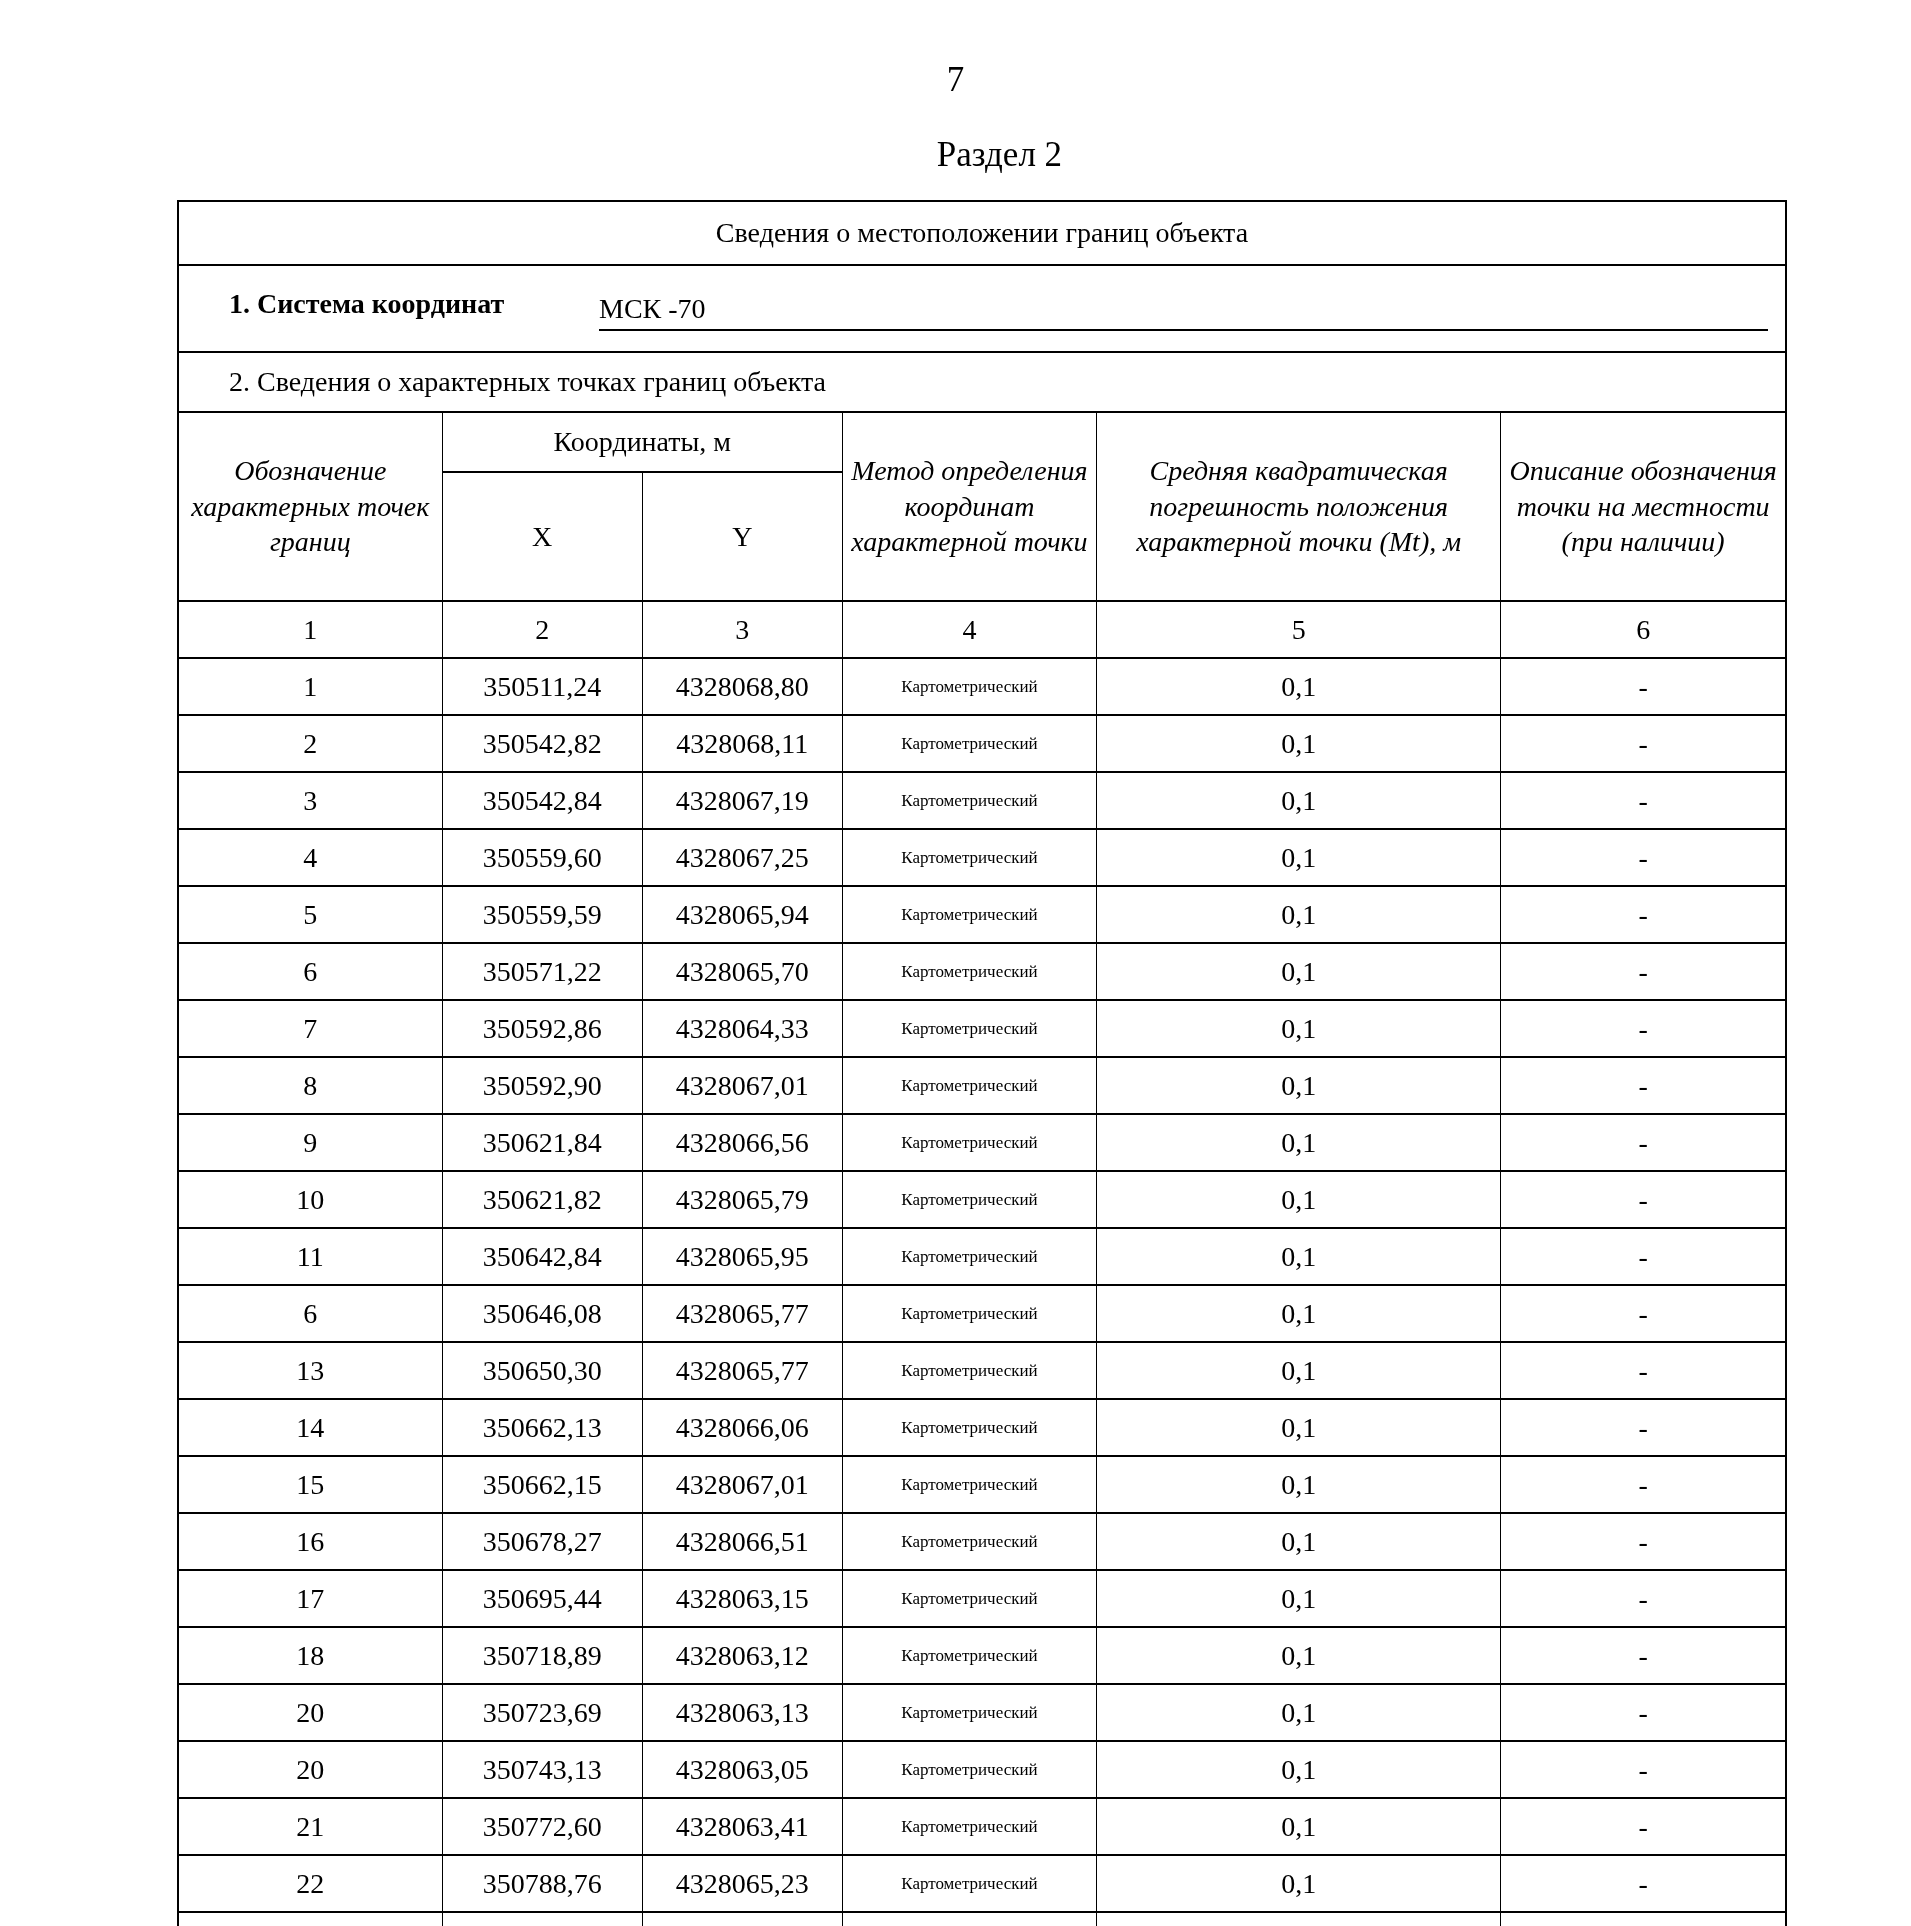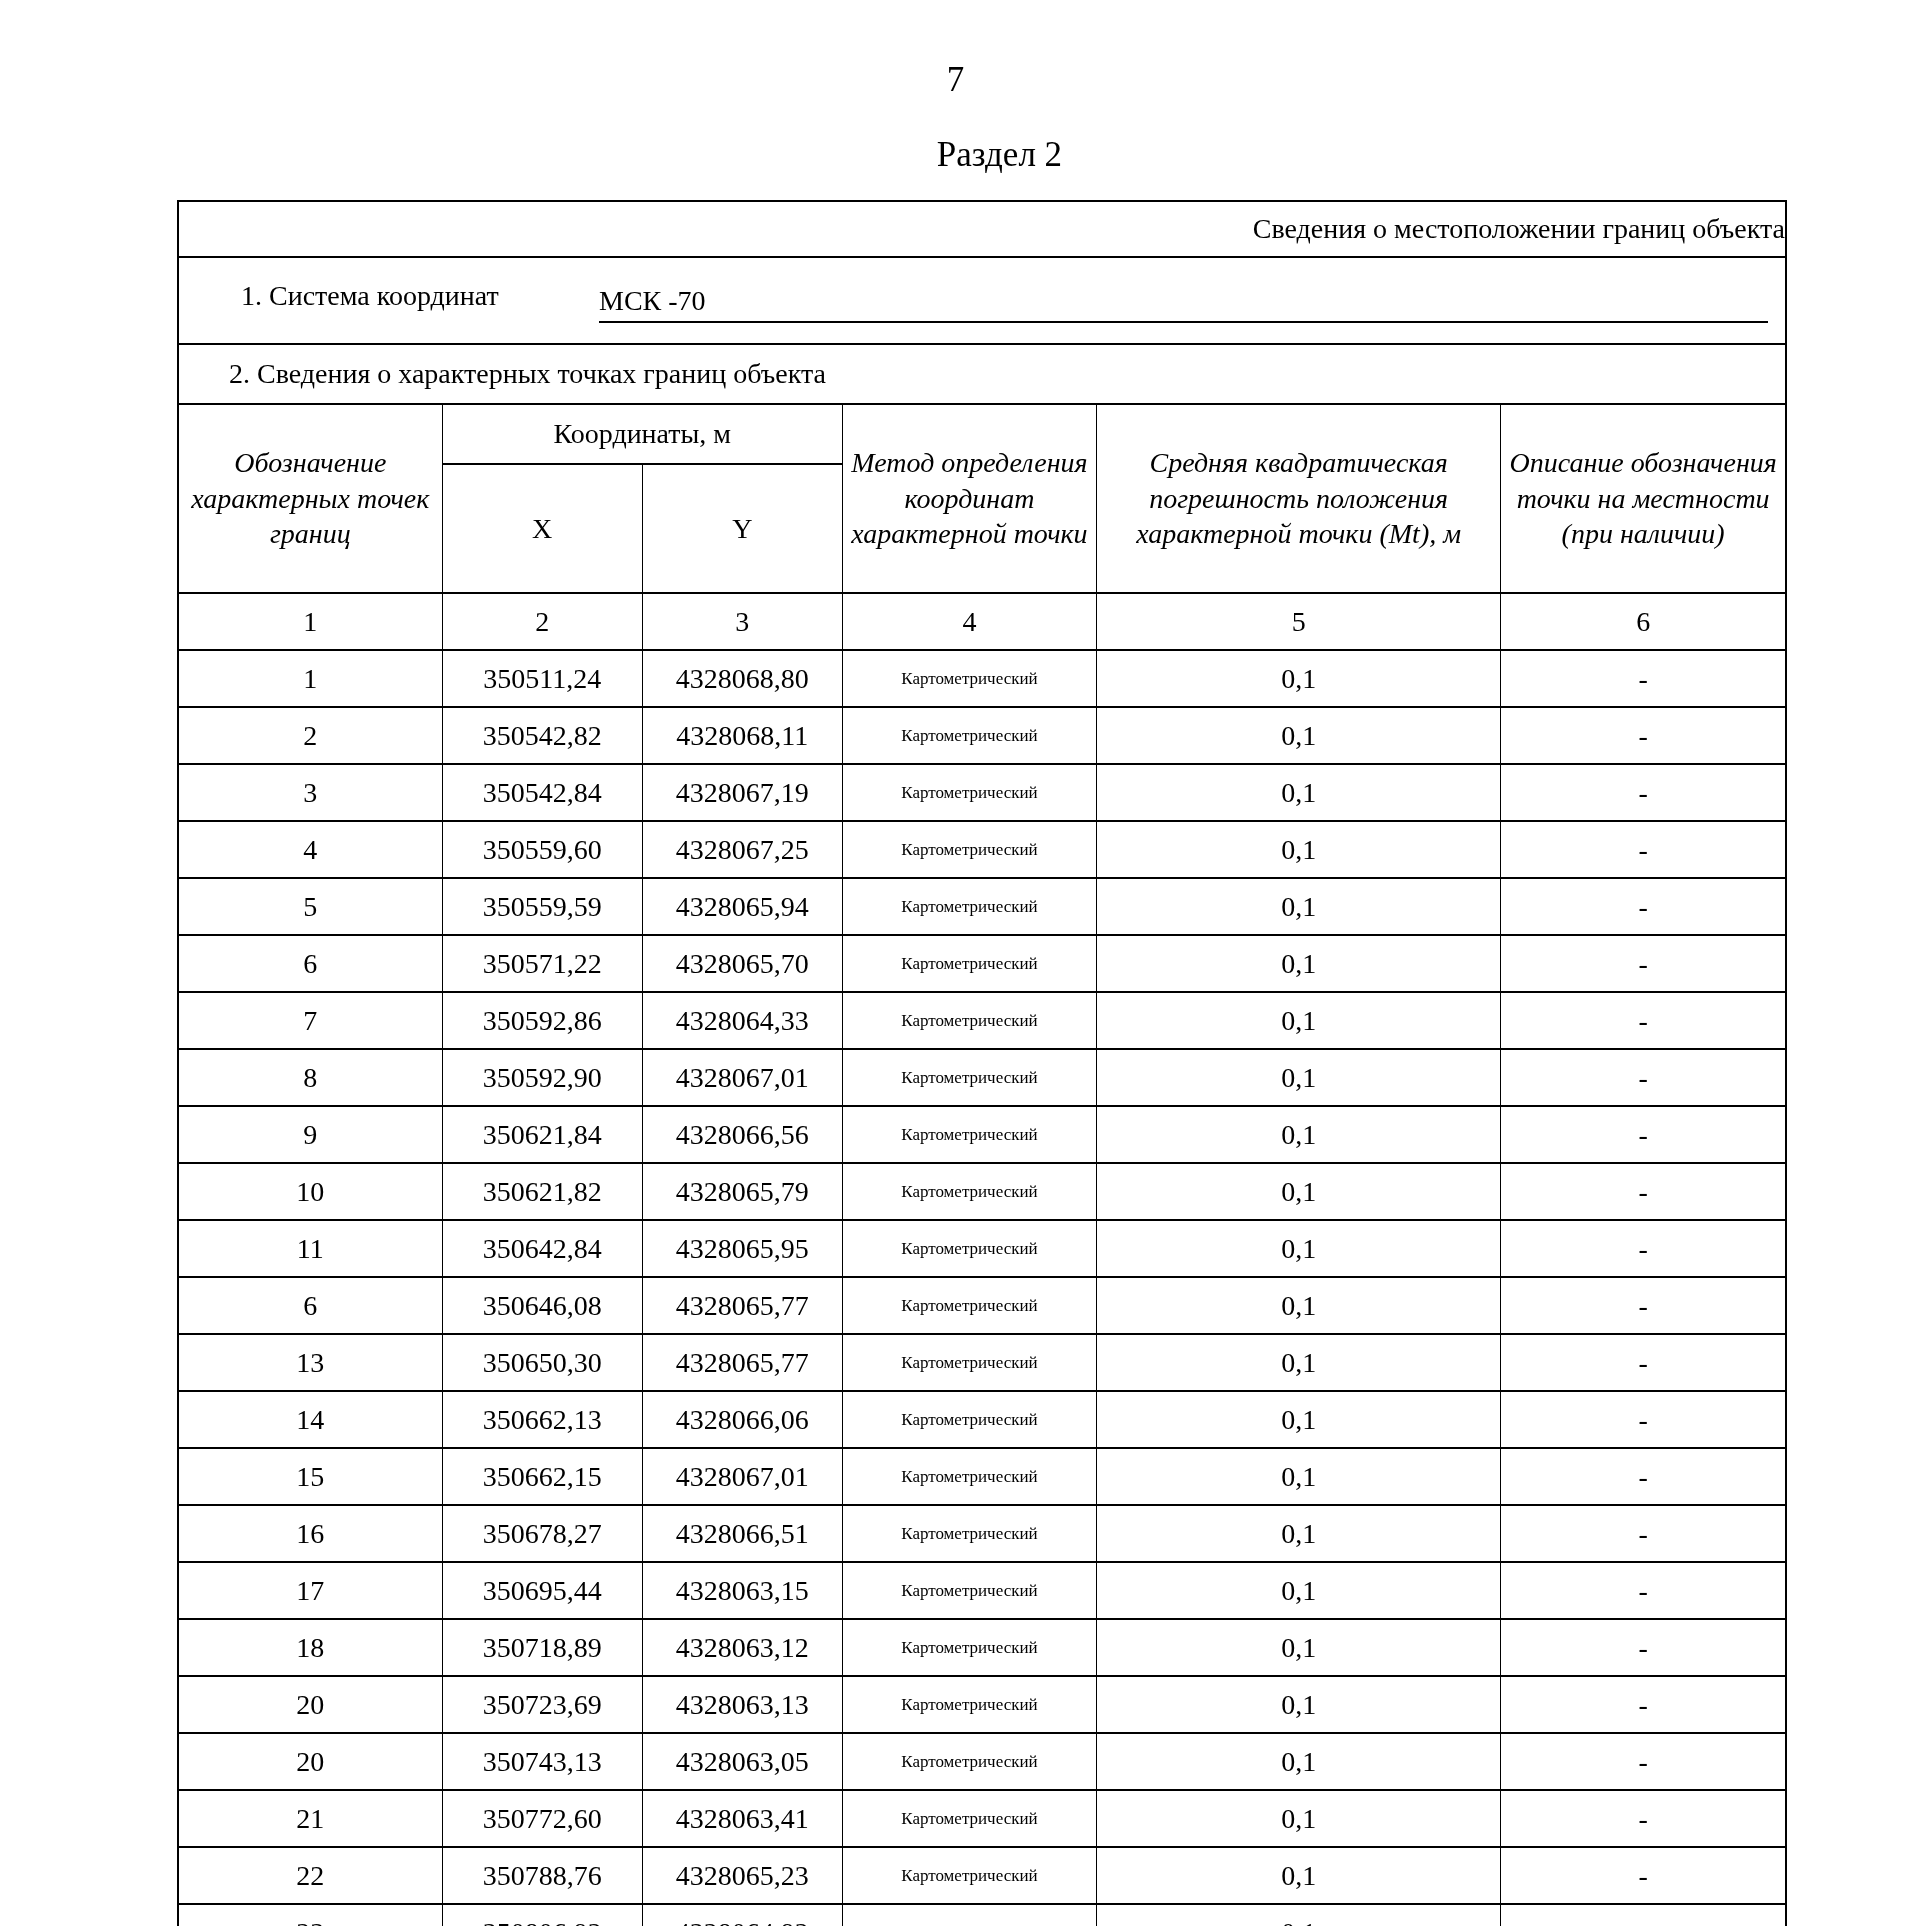--- a/index.html
+++ b/index.html
@@ -16,23 +16,23 @@
     text-align: center; font-size: 35px; line-height: 1; padding-left: 44px;
   }
   .frame {
     position: absolute; left: 177px; top: 200px; width: 1610px;
     border: 2.3px solid #000; box-sizing: border-box;
   }
   .band {
     border-bottom: 2.3px solid #000; box-sizing: border-box;
     font-size: 28px; position: relative;
   }
-  .band-title { height: 56px; display: flex; align-items: center; justify-content: flex-end; }
+  .band-title { height: 64px; display: flex; align-items: center; justify-content: center; }
   .band-coords { height: 87px; }
-  .band-coords .lbl { position: absolute; left: 62px; top: 22.3px; }
+  .band-coords .lbl { position: absolute; left: 50px; top: 22.3px; font-weight: bold; }
   .band-coords .val-wrap {
     position: absolute; left: 420px; right: 17px; top: 27px;
     border-bottom: 2.3px solid #000; padding-bottom: 3.9px;
   }
   .band-points { height: 60px; display: flex; align-items: center; padding-left: 50px; }
 
   table.grid {
     border-collapse: collapse; width: 100%; table-layout: fixed;
     font-size: 28px;
   }

